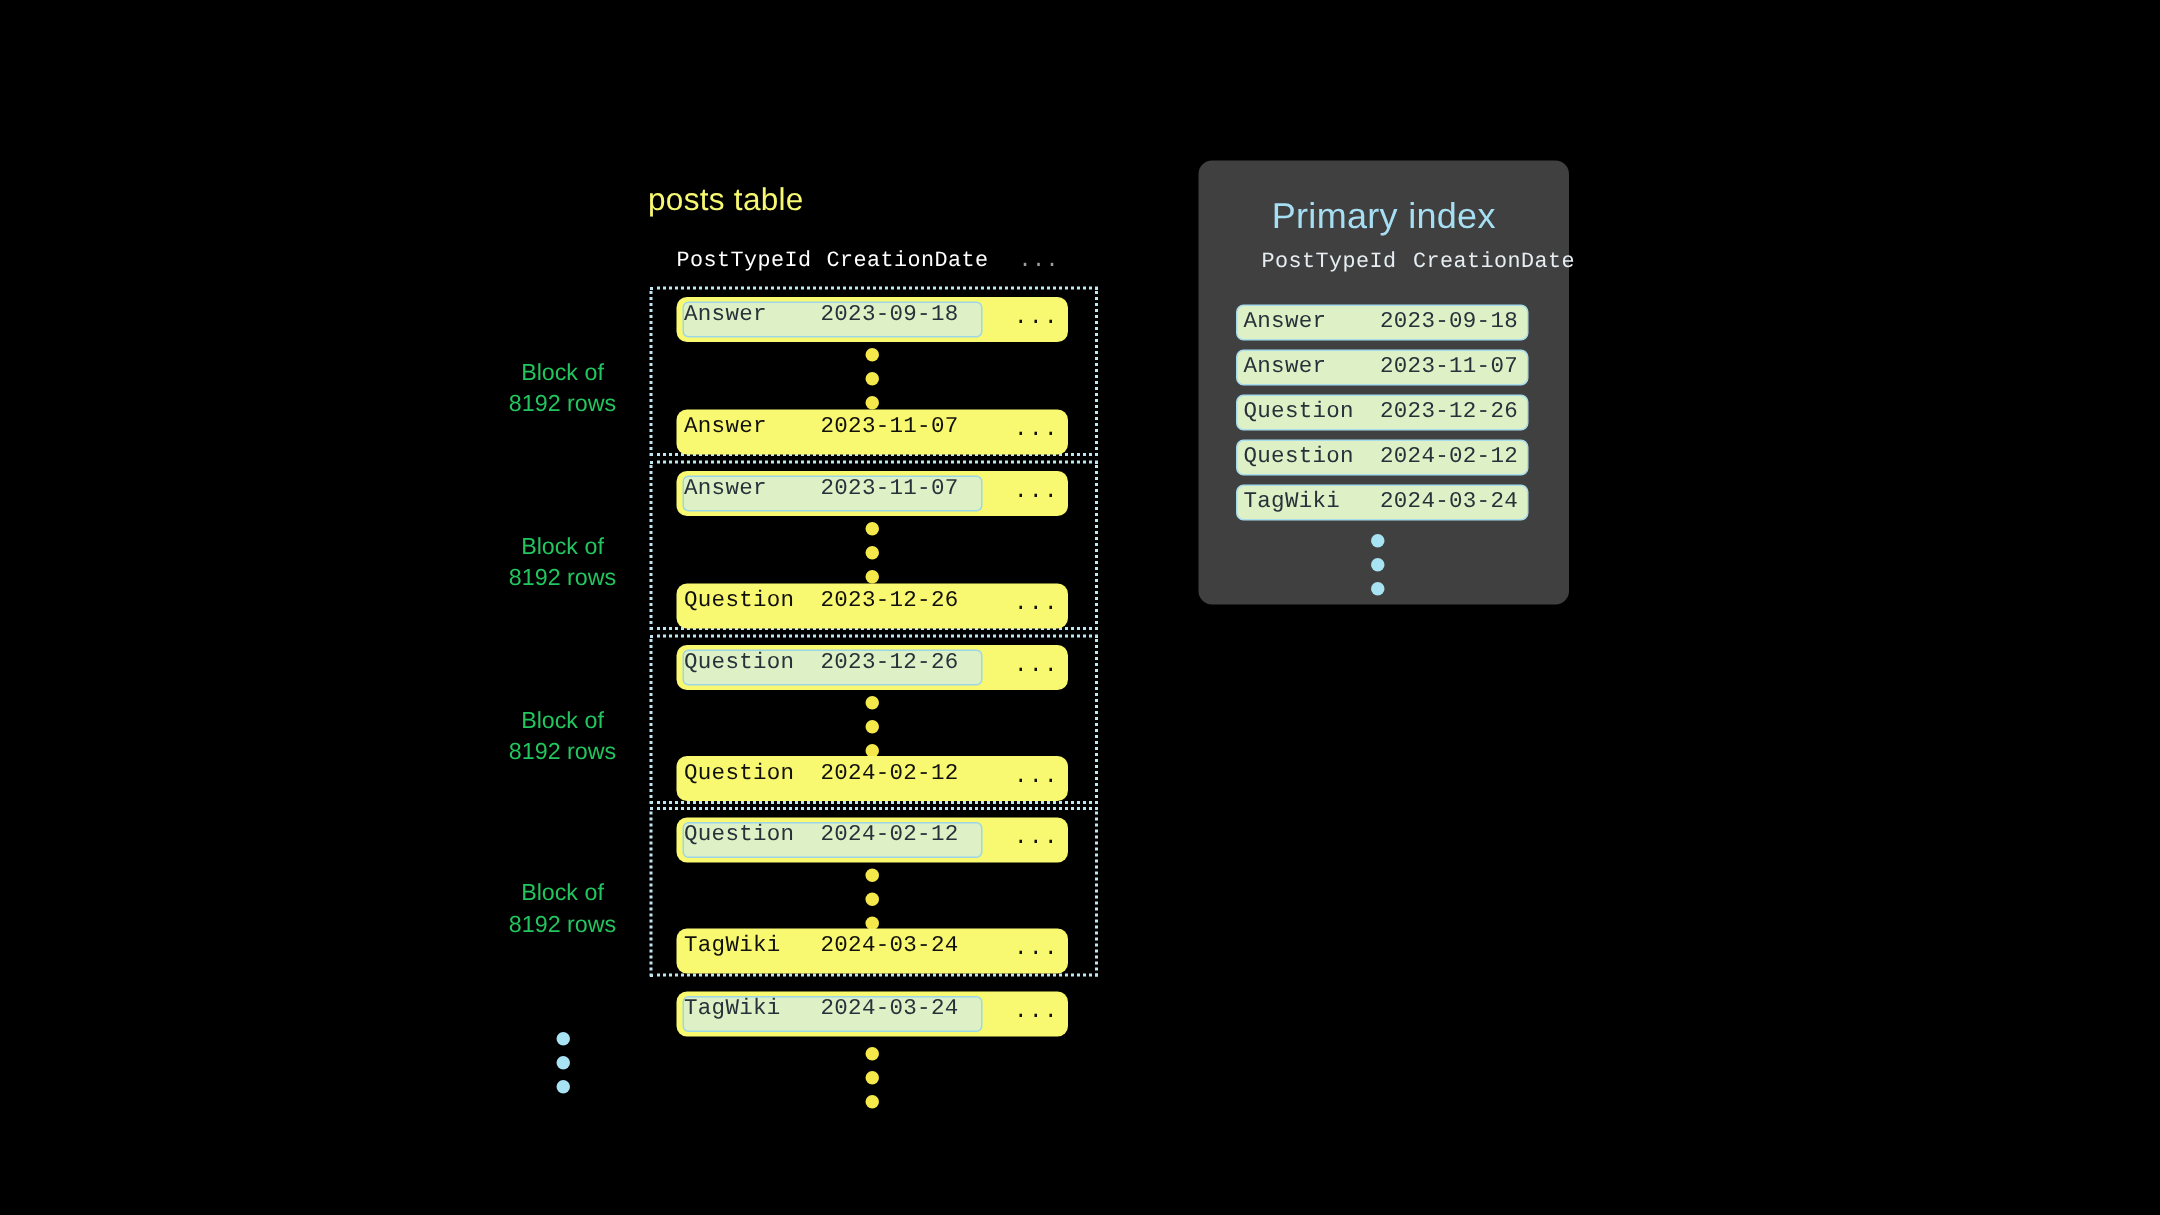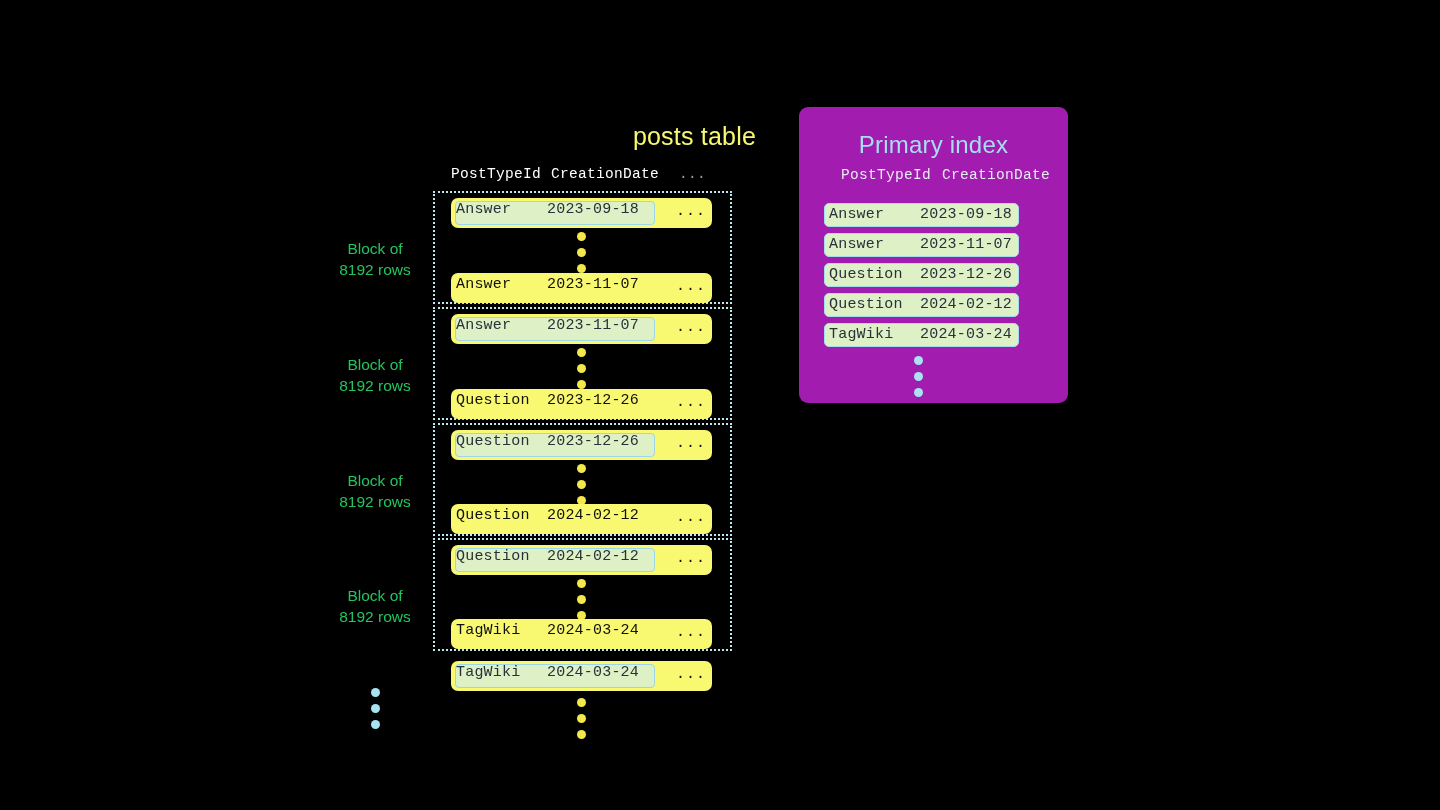--- a/index.html
+++ b/index.html
@@ -19,26 +19,26 @@
   .stage {
     position: absolute;
     inset: 0;
   }
 
   
   .abs { position: absolute; }
 
   
   .posts-title {
-    left: 456px;
+    left: 432px;
     top: 122px;
     width: 300px;
-    text-align: right;
+    text-align: left;
     color: #f7f871;
-    font-size: 25px;
+    font-size: 21px;
     font-family: "Liberation Sans", sans-serif;
     letter-spacing: 0.2px;
     white-space: nowrap;
   }
   .index-title {
     left: 0;
     top: 24px;
     width: 100%;
     text-align: center;
     color: #a6dff3;
@@ -134,23 +134,23 @@
     color: #22c55e;
     font-size: 15.5px;
     line-height: 21px;
     font-family: "Liberation Sans", sans-serif;
   }
 
   
   .index-panel {
     left: 799px;
     top: 107px;
-    width: 269px;
+    width: 247px;
     height: 296px;
-    background: #a21caf;
+    background: #404040;
     border-radius: 9px;
   }
   .index-headers {
     position: absolute;
     left: 20px;
     top: 60px;
     width: 207px;
     height: 20px;
     font-family: "Liberation Mono", monospace;
     font-size: 14.5px;

